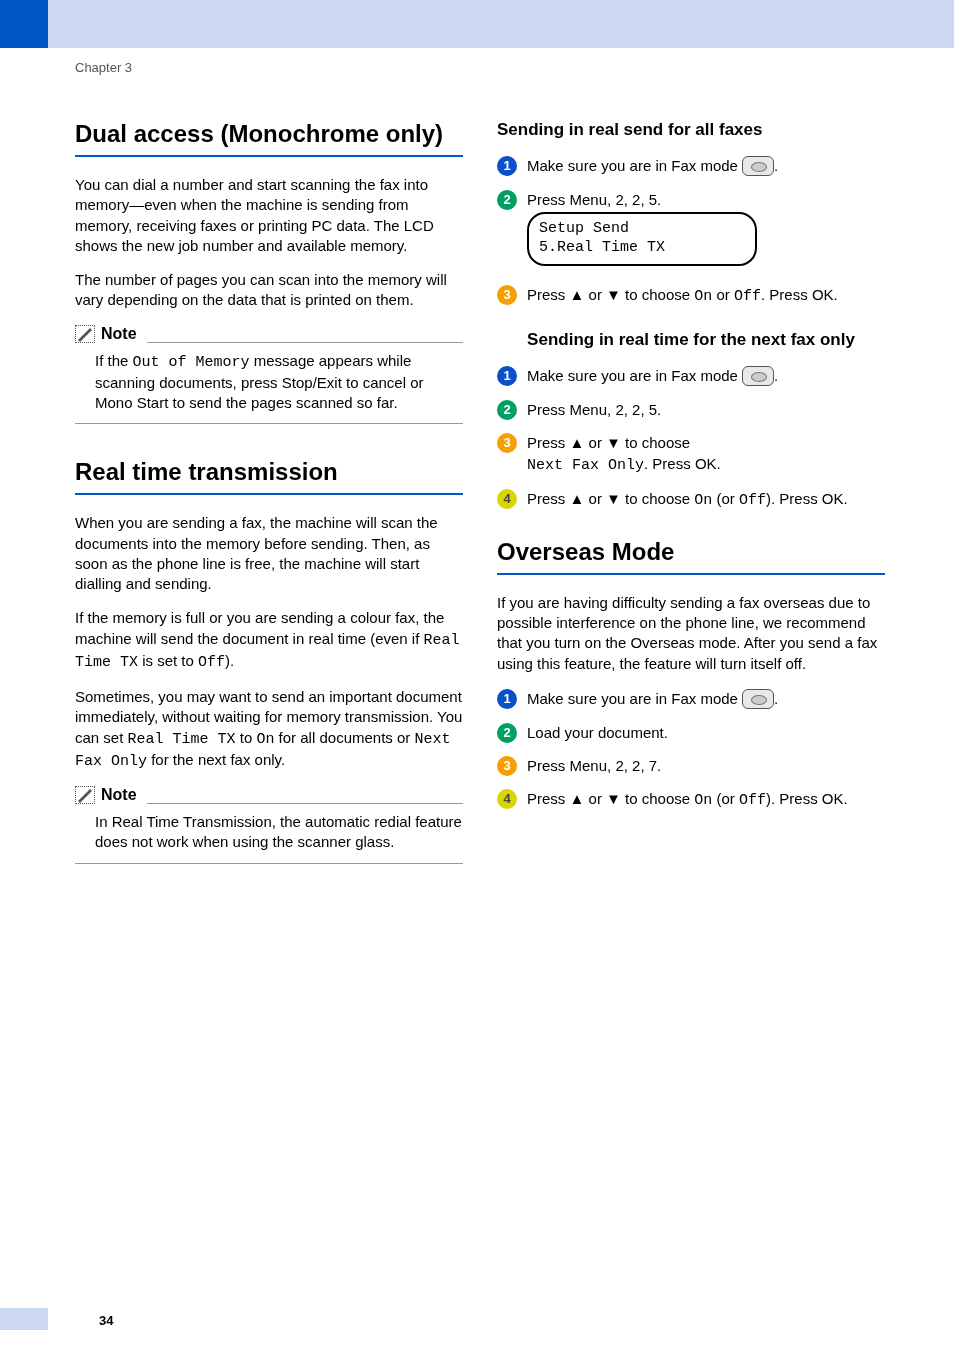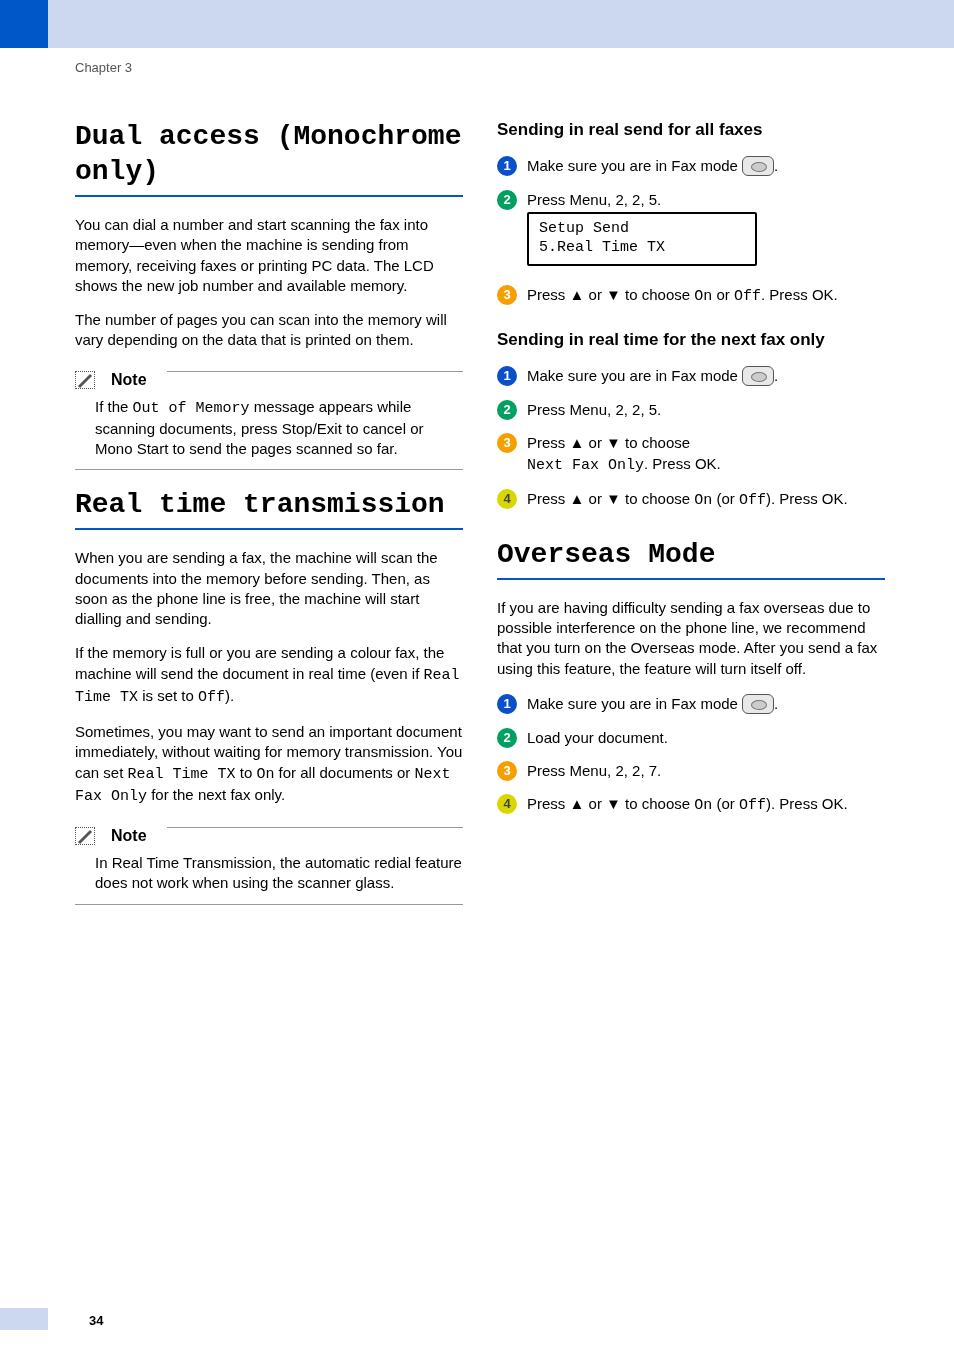--- a/index.html
+++ b/index.html
@@ -50,44 +50,43 @@
     margin-bottom: 44px;
   }
   .columns {
     display: flex;
     gap: 34px;
   }
   .col {
     width: 388px;
   }
   h2.section-title {
-    font-size: 28px;
+    font-size: 24px;
     font-weight: bold;
     margin: 0 0 6px 0;
     line-height: 1.25;
-    font-family: Liberation Mono, monospace;
   }
   .section-rule {
     height: 2px;
     background: #0057c8;
     margin-bottom: 18px;
   }
   p.body {
     font-size: 15px;
     line-height: 1.35;
     margin: 0 0 14px 0;
   }
   .mono {
     font-family: "Courier New", monospace;
   }
   .note-header {
     display: flex;
-    align-items: flex-start;
-    gap: 16px;
-    margin-top: 20px;
+    align-items: flex-end;
+    gap: 6px;
+    margin-top: 14px;
     margin-bottom: 2px;
   }
   .note-icon {
     width: 20px; height: 18px;
     border: 1px dotted #555;
     position: relative;
   }
   .note-icon svg { display:block; }
   .note-label {
     font-weight: bold;
@@ -97,21 +96,21 @@
     flex: 1;
     height: 1px;
     background: #999;
     margin-left: 4px;
   }
   .note-body {
     font-size: 15px;
     line-height: 1.35;
     padding: 6px 0 10px 20px;
     border-bottom: 1px solid #999;
-    margin-bottom: 17px;
+    margin-bottom: 33px;
   }
   h3.subsection {
     font-size: 17px;
     font-weight: bold;
     margin: 0 0 14px 0;
     line-height: 1.3;
   }
   .step {
     display: flex;
     align-items: flex-start;
@@ -151,39 +150,39 @@
     content: "";
     position: absolute;
     left: 8px; top: 5px;
     width: 14px; height: 8px;
     border: 1px solid #777;
     border-radius: 50%;
     background: #ccc;
   }
   .lcd-box {
     border: 2px solid #000;
-    border-radius: 2px;
+    border-radius: 18px;
     padding: 6px 10px;
     font-family: "Courier New", monospace;
     font-size: 15px;
     line-height: 1.25;
     width: 230px;
     margin: 2px 0 6px 0;
   }
   .arrow { font-family: Arial, sans-serif; }
   .foot-band {
     position: absolute;
     left: 0; bottom: 18px;
     width: 48px; height: 22px;
     background: #ccd8f0;
   }
   .page-num {
     position: absolute;
     bottom: 20px;
-    left: 89px;
+    left: 99px;
     font-weight: bold;
     font-size: 13px;
   }
   b { font-weight: normal; }
 </style>
 </head>
 <body>
 
 <div class="page">
   <div class="top-band">
@@ -267,21 +266,21 @@
           </span>
         </div>
 
         <div class="step">
           <span class="badge b3">3</span>
           <span class="txt">
             <span>Press </span><span class="arrow">▲</span><span> or </span><span class="arrow">▼</span><span> to choose </span><span class="mono">On</span><span> or </span><span class="mono">Off</span><span>. Press </span><b>OK</b><span>.</span>
           </span>
         </div>
 
-        <h3 class="subsection" style="margin-top:22px;">Sending in real time for the next fax only</h3>
+        <h3 class="subsection" style="margin-top:22px;text-align:center;">Sending in real time for the next fax only</h3>
 
         <div class="step">
           <span class="badge b1">1</span>
           <span class="txt">
             <span>Make sure you are in Fax mode </span><span class="fax-btn"></span><span>.</span>
           </span>
         </div>
 
         <div class="step">
           <span class="badge b2">2</span>

